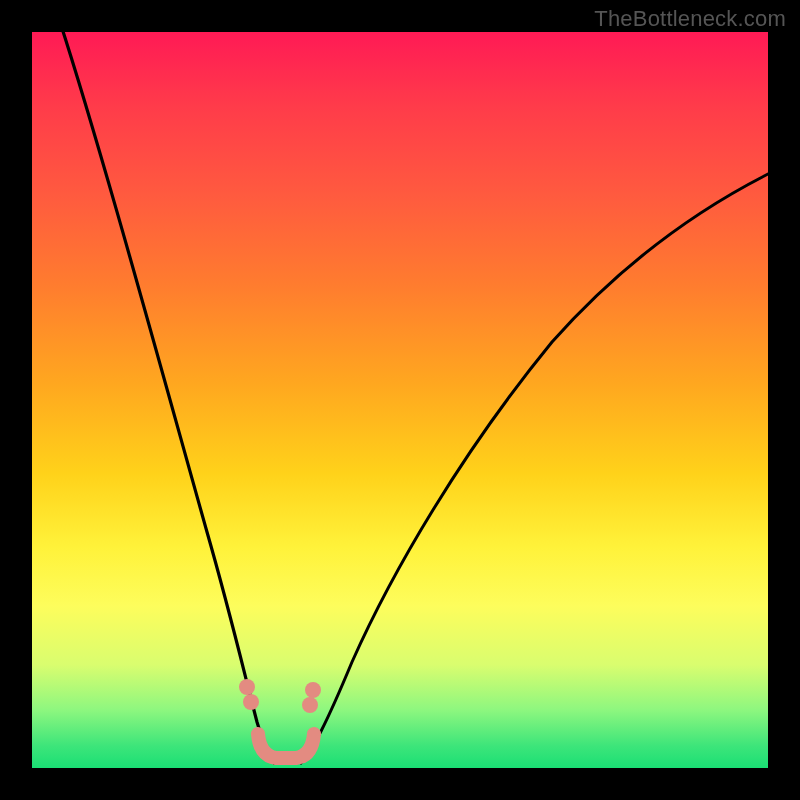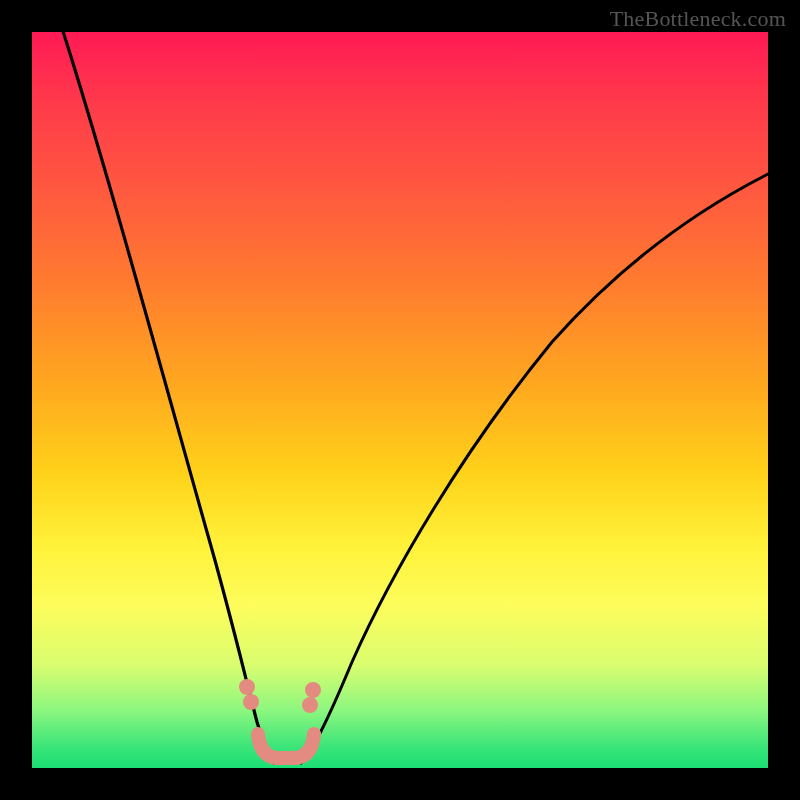--- a/index.html
+++ b/index.html
@@ -11,21 +11,20 @@
     overflow: hidden;
     font-family: Arial, Helvetica, sans-serif;
   }
   .frame {
     position: absolute;
     left: 0;
     top: 0;
     width: 800px;
     height: 800px;
     background: #000;
-    font-family: Liberation Serif, serif;
   }
   .plot {
     position: absolute;
     left: 32px;
     top: 32px;
     width: 736px;
     height: 736px;
     background: linear-gradient(
       to bottom,
       #ff1a55 0%,

